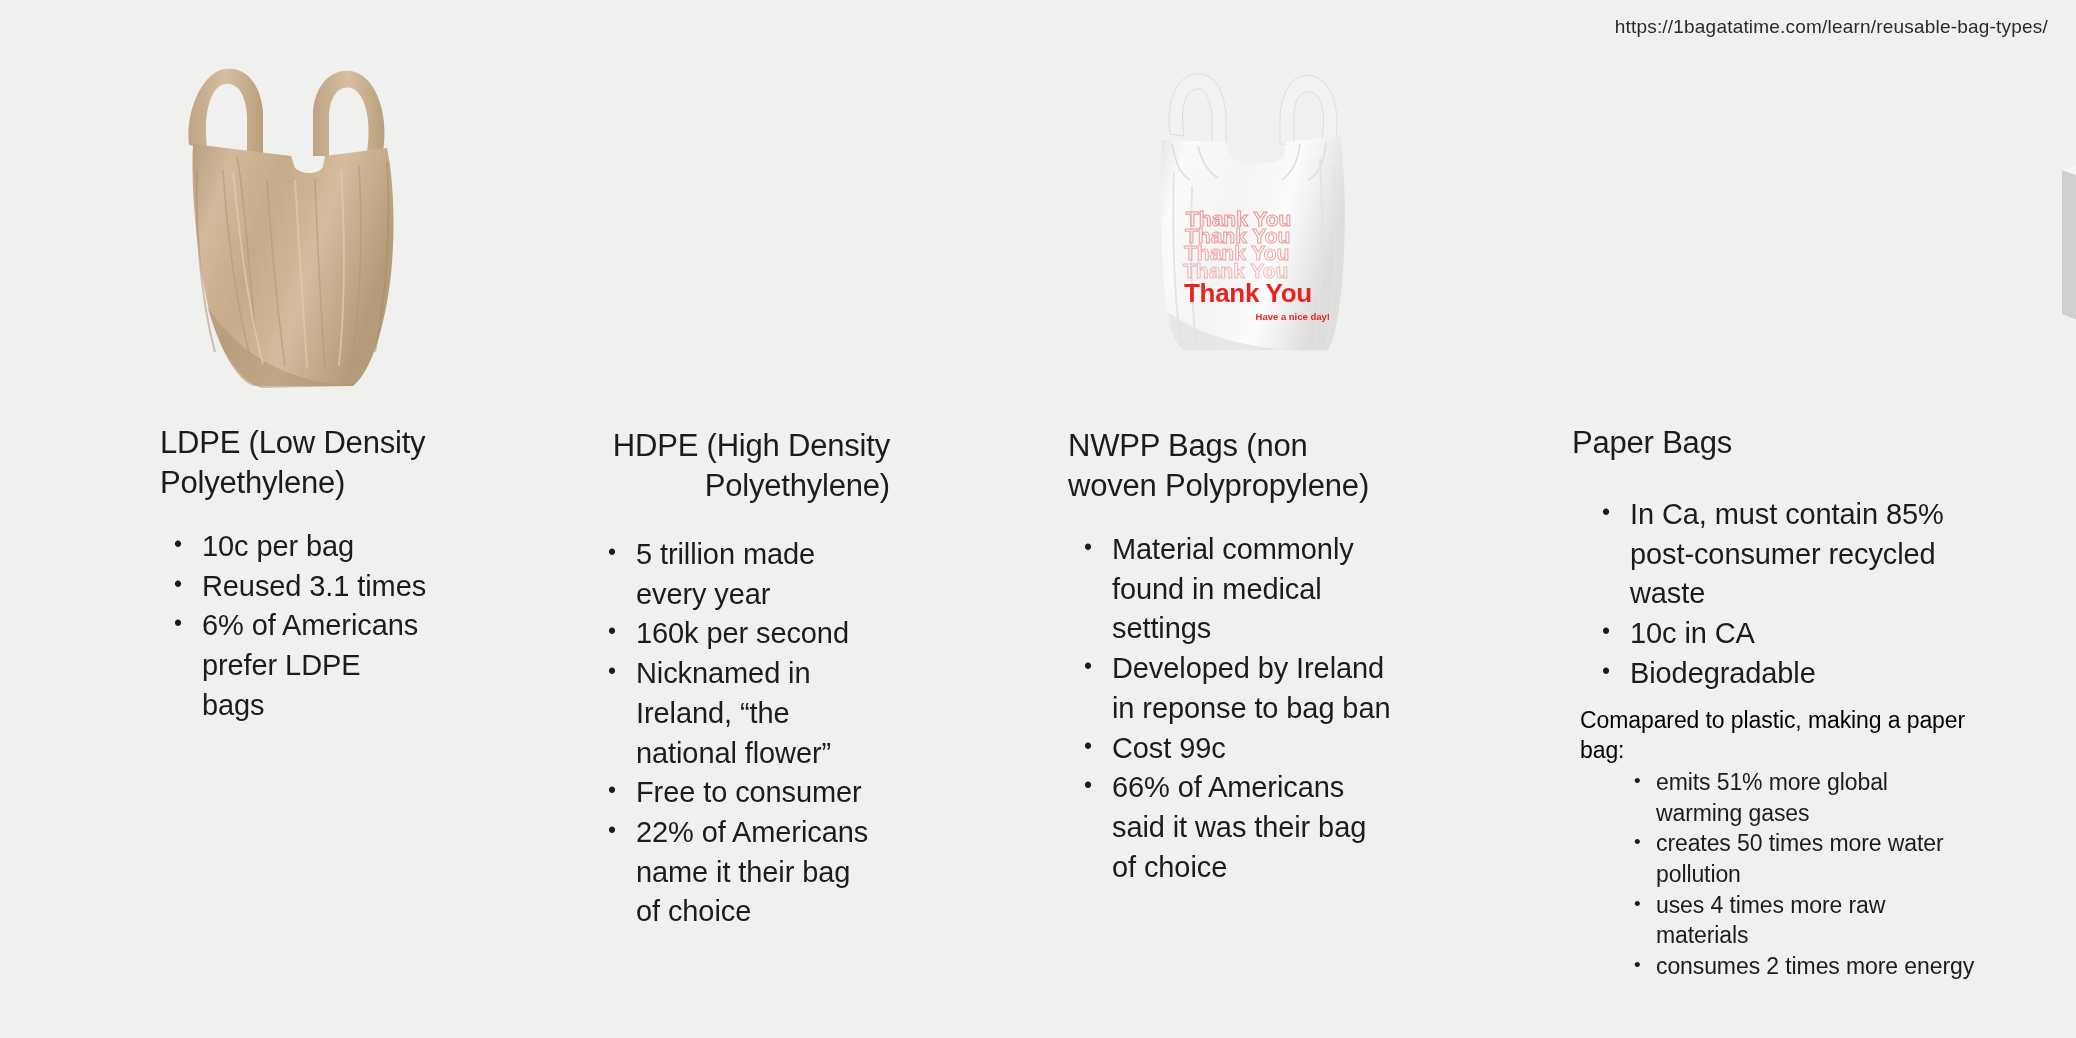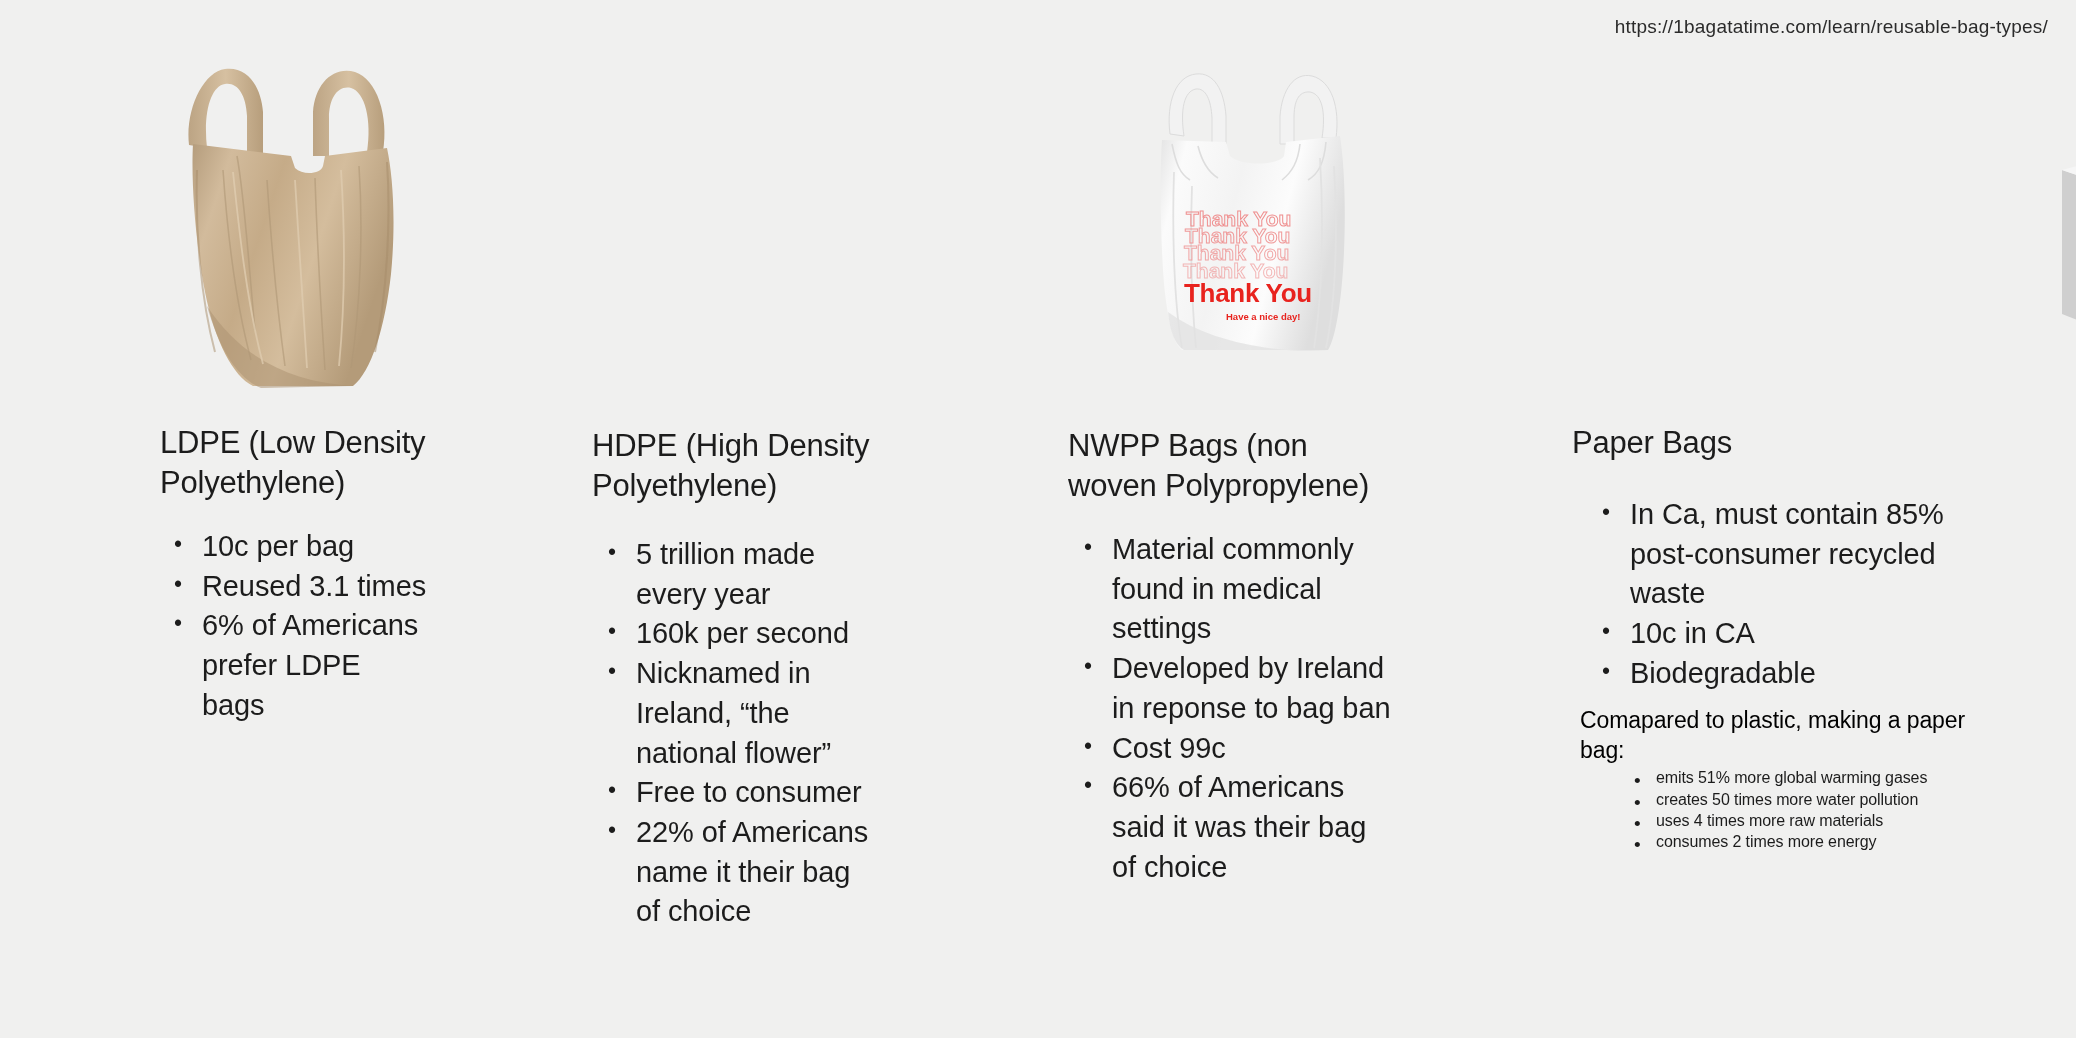--- a/index.html
+++ b/index.html
@@ -53,21 +53,21 @@
   .col-heading {
     position: absolute;
     font-size: 31px;
     line-height: 1.28;
     font-weight: 400;
     letter-spacing: -0.2px;
     color: #1c1c1c;
     white-space: pre-line;
   }
   .col-1 .col-heading { left: 160px; top: 423px; width: 300px; }
-  .col-2 .col-heading { left: 72px;  top: 426px; width: 290px; }
+  .col-2 .col-heading { left: 80px;  top: 426px; width: 290px; text-align: right; }
   .col-3 .col-heading { left: 78px;  top: 426px; width: 330px; }
   .col-4 .col-heading { left: 62px;  top: 423px; width: 340px; }
 
   
   ul.bullets {
     position: absolute;
     list-style: none;
   }
   ul.bullets > li {
     position: relative;
@@ -107,21 +107,21 @@
     white-space: pre-line;
   }
   ul.subbullets {
     list-style: none;
     margin-top: 2px;
     padding-left: 52px;
   }
   ul.subbullets > li {
     position: relative;
     padding-left: 24px;
-    font-size: 16px;
+    font-size: 23px;
     line-height: 1.33;
     letter-spacing: -0.1px;
     color: #1c1c1c;
   }
   ul.subbullets > li::before {
     content: "\2022";
     position: absolute;
     left: 2px;
     top: -1px;
     font-size: 19px;
@@ -167,20 +167,21 @@
     letter-spacing: -0.3px;
     white-space: nowrap;
   }
   .ty-tag {
     margin-top: 5px;
     margin-left: 42px;
     font-size: 9.5px;
     font-weight: 700;
     color: #e8231e;
     white-space: nowrap;
+    text-align: right;
   }
 
   
   #nwpp-bags { left: 1060px; top: 66px; width: 300px; height: 300px; }
 </style>
 </head>
 <body>
 
 <div id="source-url">https://1bagatatime.com/learn/reusable-bag-types/</div>
 

